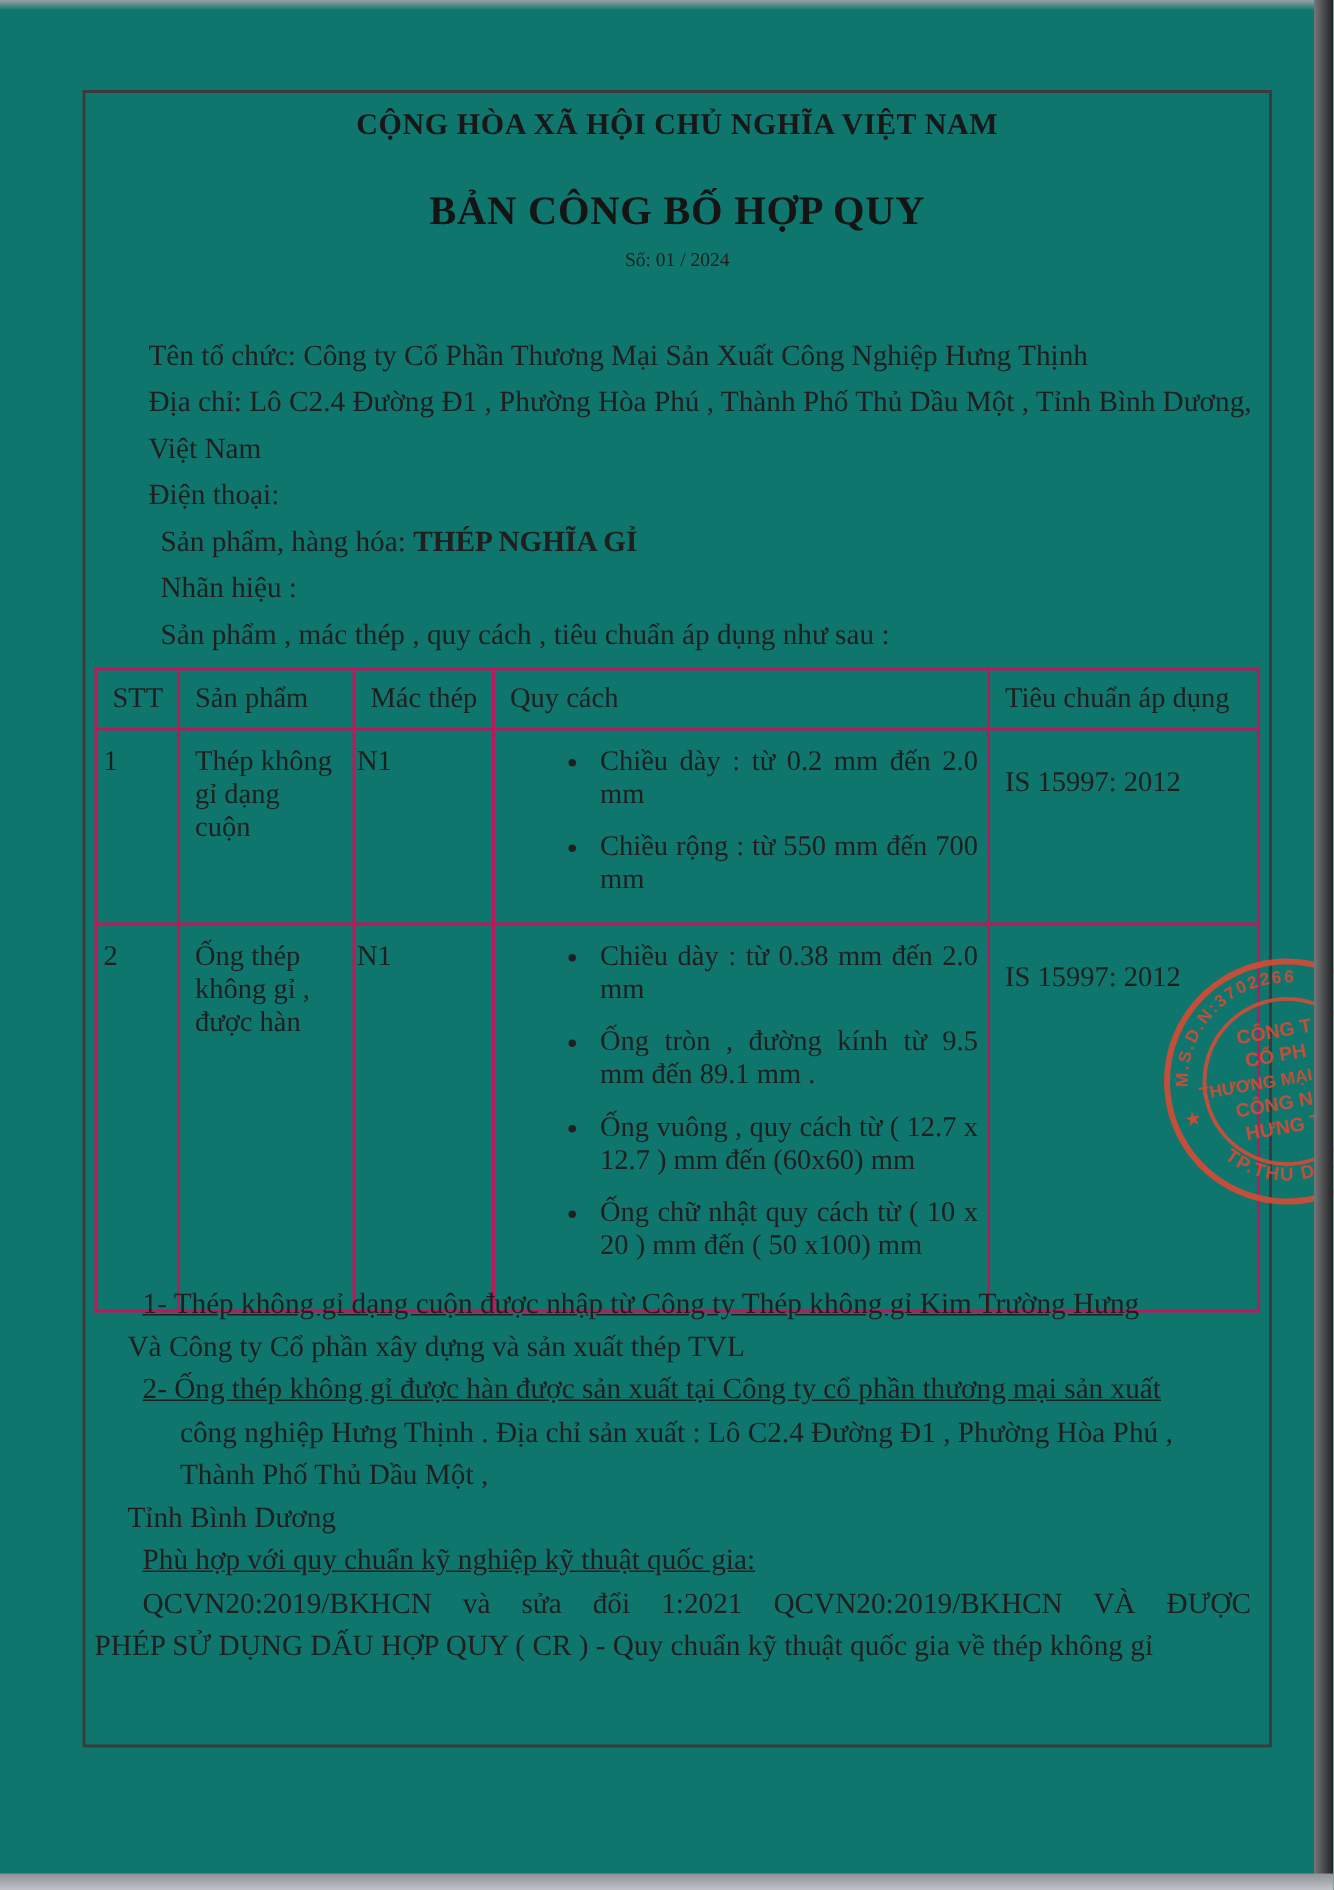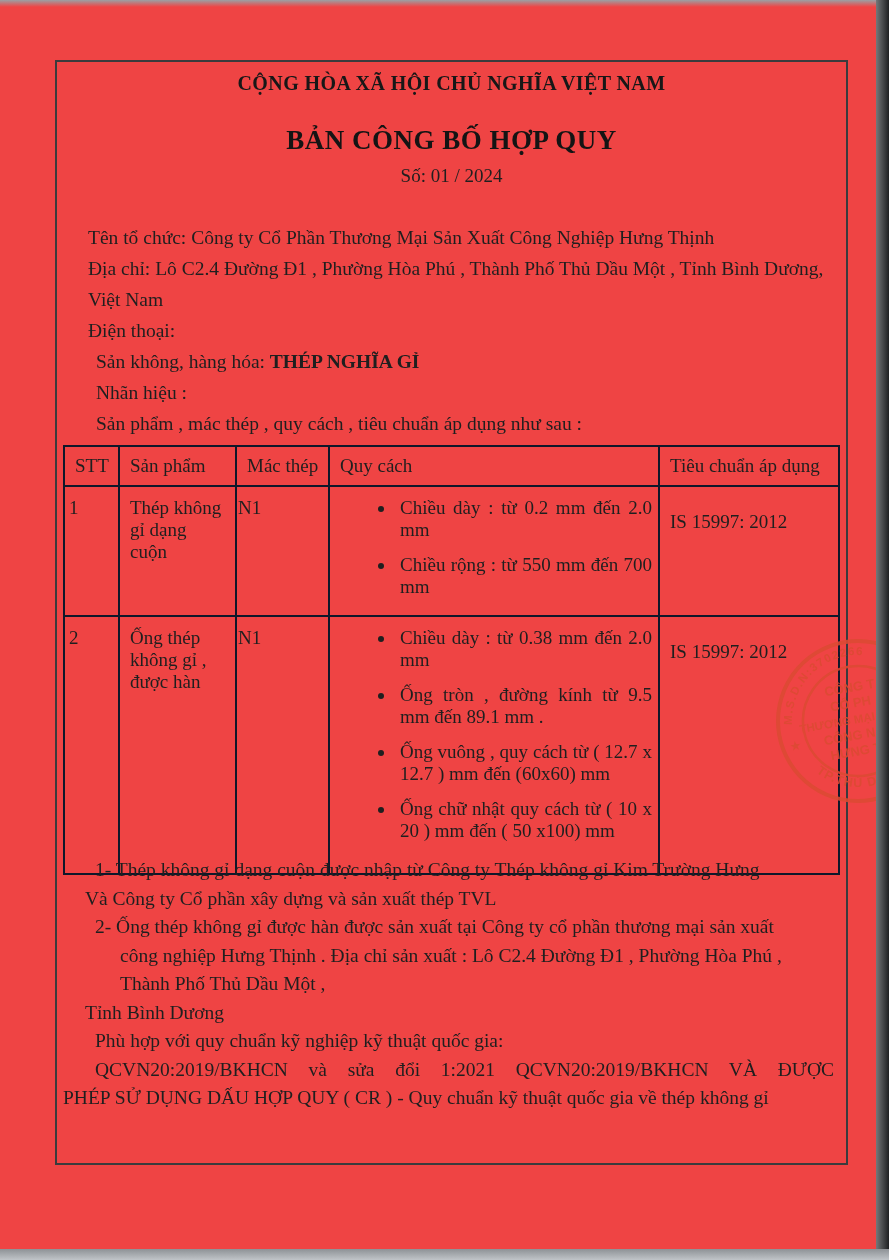--- a/index.html
+++ b/index.html
@@ -1,64 +1,64 @@
 <!DOCTYPE html>
 <html><head>
 <meta charset="utf-8">
 <style>
   html,body { margin:0; padding:0; background:#e8e8e8; }
   .page {
     position:relative; width:889px; height:1260px; margin:0 auto;
-    background:#ef4444; overflow:hidden;
+    background:#0f766e; overflow:hidden;
     font-family:"Liberation Serif","DejaVu Serif",serif; color:#1f1f1f;
   }
   
   .edge-top { position:absolute; left:0; top:0; width:100%; height:7px; z-index:6;
     background:linear-gradient(to bottom,#9aa0a4,rgba(250,250,250,0)); }
   .edge-right { position:absolute; right:0; top:0; width:13px; height:100%; z-index:6;
     background:linear-gradient(to right,#75787a,#1e2022); }
   .edge-bottom { position:absolute; left:0; bottom:0; width:100%; height:11px; z-index:6;
     background:linear-gradient(to bottom,#8e9296,#c0c4c8); }
   
   .frame { position:absolute; left:55px; top:60px; width:789px; height:1101px;
     border:2px solid #3b3b3d; z-index:1; }
   
   .hdr { position:absolute; left:57px; top:72px; width:789px; text-align:center; z-index:2; }
   .national { font-size:20px; font-weight:bold; letter-spacing:.4px; color:#171717; }
   .motto-wrap { margin-top:5px; }
   .motto { display:inline-block; font-size:18px; font-weight:bold; color:#171717;
     padding:0 20px 2px 26px; border-bottom:2.5px solid #222; }
   .doc-title { margin-top:30px; font-size:27px; font-weight:bold; letter-spacing:.5px; color:#141414; }
-  .doc-number { margin-top:9px; font-size:19px; }
+  .doc-number { margin-top:9px; font-size:13px; }
   
-  .info { position:absolute; left:88px; top:222px; width:742px; font-size:19.5px;
+  .info { position:absolute; left:99px; top:222px; width:742px; font-size:19.5px;
     line-height:31px; z-index:2; }
   .info .ind { margin-left:8px; }
   .bold { font-weight:bold; }
   
   table.spec { position:absolute; left:63px; top:445px; width:775px; z-index:2;
     border-collapse:collapse; table-layout:fixed; font-size:19px; }
-  table.spec th, table.spec td { border:2px solid #0f172a; vertical-align:top;
+  table.spec th, table.spec td { border:2px solid #be185d; vertical-align:top;
     font-weight:normal; text-align:left; }
   table.spec th { height:34px; vertical-align:middle; padding:2px 6px 2px 10px; }
   th.c-stt, td.c-stt { text-align:center; padding-left:4px; }
   td.c-stt { padding-top:10px; }
   td.c-prod { padding:10px 8px 16px 10px; text-align:justify;font-family:Liberation Serif, serif; }
   td.c-grade { text-align:center; padding-top:10px; }
   td.c-spec { padding:4px 6px 4px 0; }
   td.c-std { padding:24px 6px 4px 10px; }
   .r1 td { height:98px; }
   .r2 td { height:228px; }
   ul.specs { margin:6px 0 0 0; padding-left:66px; }
   ul.specs li { padding-left:4px; margin-bottom:13px; text-align:justify; }
   
   .notes { position:absolute; left:63px; top:856px; width:771px; font-size:19.5px;
     line-height:28.5px; z-index:2; }
   .nl { white-space:normal; }
-  .ind32 { padding-left:32px; }
+  .ind32 { padding-left:32px;text-decoration:underline; }
   .ind22 { padding-left:22px; }
   .ind57 { padding-left:57px; }
   .justify-line { text-align:justify; text-align-last:justify; padding-left:32px; }
   
   .stamp { position:absolute; left:733px; top:596px; z-index:3; }
   .stamp text { font-family:"Liberation Sans","DejaVu Sans",sans-serif; }
 </style>
 </head>
 <body>
 
@@ -69,21 +69,21 @@
   <div class="hdr">
     <div class="national">CỘNG HÒA XÃ HỘI CHỦ NGHĨA VIỆT NAM</div>
     <div class="doc-title">BẢN CÔNG BỐ HỢP QUY</div>
     <div class="doc-number">Số: 01 / 2024</div>
   </div>
 
   <div class="info">
     <div>Tên tổ chức: Công ty Cổ Phần Thương Mại Sản Xuất Công Nghiệp Hưng Thịnh</div>
     <div>Địa chỉ: Lô C2.4 Đường Đ1 , Phường Hòa Phú , Thành Phố Thủ Dầu Một , Tỉnh Bình Dương, Việt Nam</div>
     <div>Điện thoại:</div>
-    <div class="ind"><span>Sản không, hàng hóa: </span><span class="bold">THÉP NGHĨA GỈ</span></div>
+    <div class="ind"><span>Sản phẩm, hàng hóa: </span><span class="bold">THÉP NGHĨA GỈ</span></div>
     <div class="ind">Nhãn hiệu :</div>
     <div class="ind">Sản phẩm , mác thép , quy cách , tiêu chuẩn áp dụng như sau :</div>
   </div>
 
   <table class="spec">
     <colgroup>
       <col style="width:55px">
         <col style="width:117px">
         <col style="width:93px">
       <col style="width:330px">

